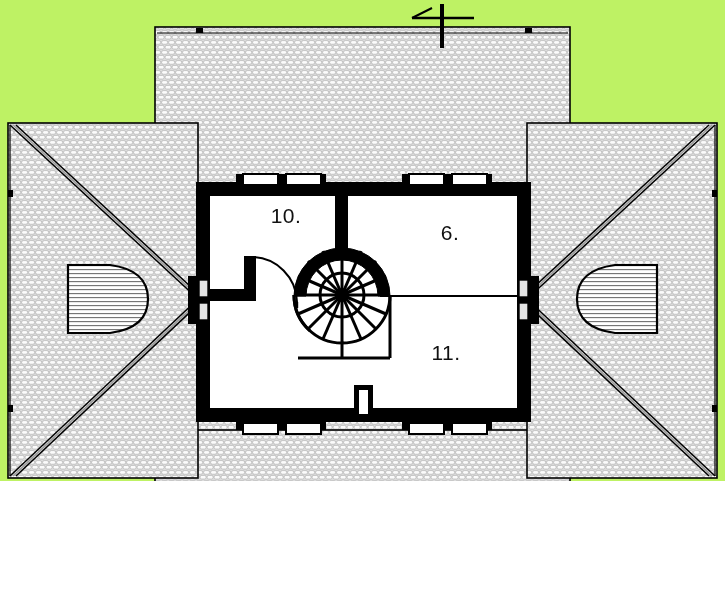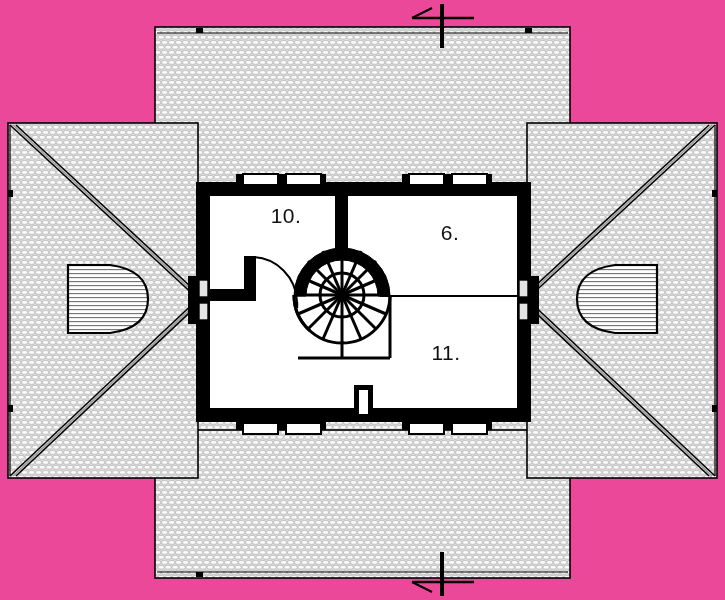--- a/index.html
+++ b/index.html
@@ -7,22 +7,22 @@
     margin: 0;
     padding: 0;
     background: #ffffff;
   }
   body {
     font-family: "Liberation Sans", sans-serif;
   }
   #plan-root {
     position: relative;
     width: 725px;
-    height: 600px;
-    background: #ec4899;
+    height: 481px;
+    background: #bef264;
     overflow: hidden;
   }
   #plan-svg {
     display: block;
     width: 725px;
     height: 600px;
   }
   .room-label {
     font-family: "Liberation Sans", sans-serif;
     font-size: 21px;

